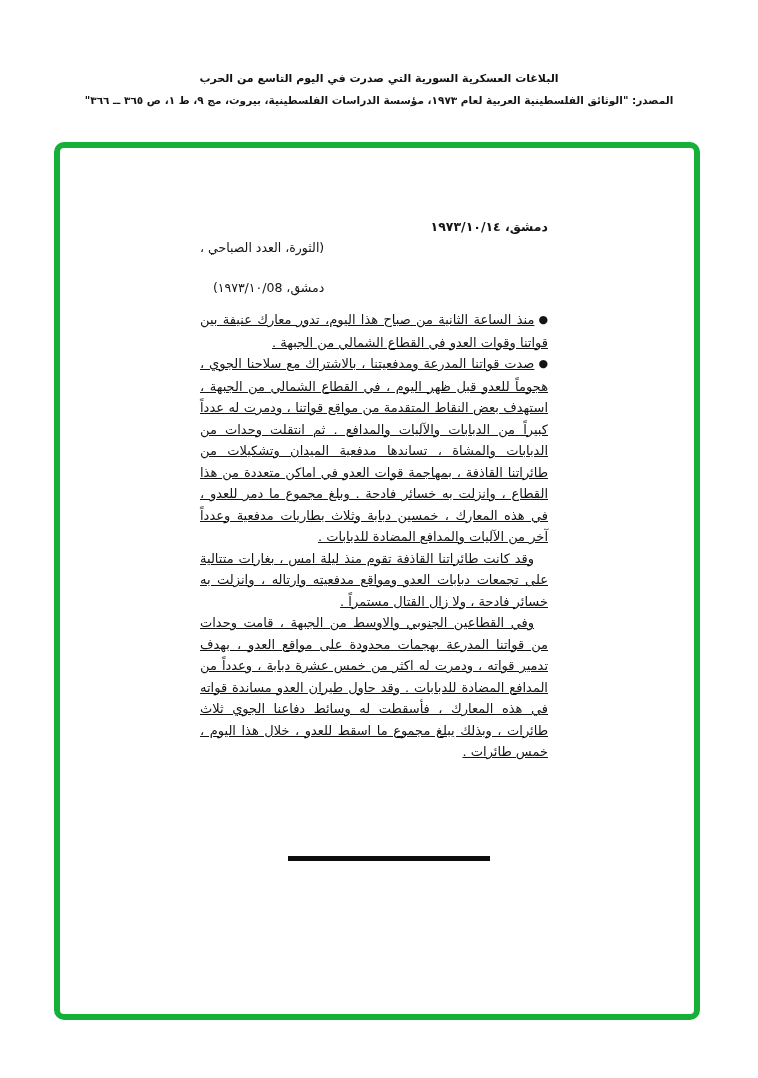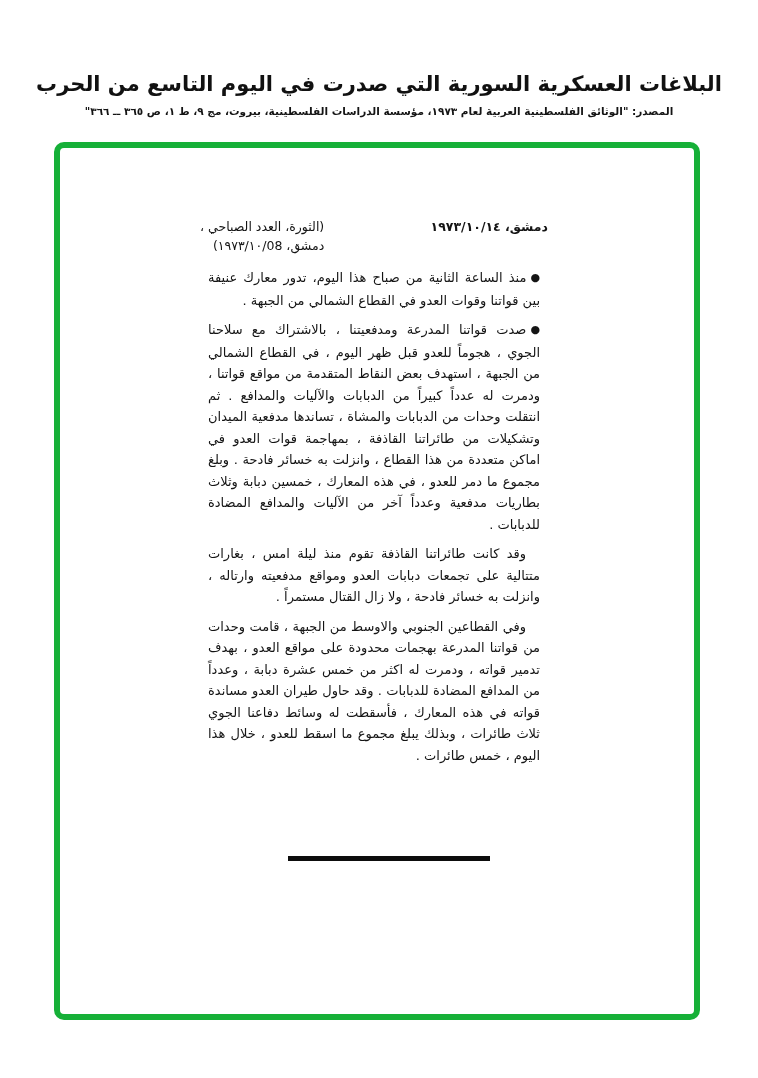--- a/index.html
+++ b/index.html
@@ -20,21 +20,21 @@
   
   .top-header {
     position: absolute;
     top: 72px;
     left: 0;
     width: 100%;
     text-align: center;
     direction: rtl;
   }
   .main-title {
-    font-size: 21px;
+    font-size: 11px;
     font-weight: bold;
     letter-spacing: 0;
     color: #111111;
   }
   .source-line {
     margin-top: 9px;
     font-size: 10.5px;
     font-weight: bold;
     color: #141414;
   }
@@ -73,32 +73,33 @@
     margin-top: 15px;
     display: flex;
     justify-content: space-between;
     align-items: flex-start;
     font-size: 12.5px;
     line-height: 19px;
     color: #141414;
   }
   .date-right { white-space: nowrap; font-weight: bold; }
   .date-left  { text-align: right; }
-  .date-left .d-line { display: block; }
+  .date-left .d-line { display: block; margin-top: 21px; }
 
   .paragraphs {
     margin-top: 12px;
     font-size: 13px;
     line-height: 21.5px;
     text-align: justify;
     color: #141414;
   }
   .paragraphs p {
-    margin: 8px;
+    margin: 0;
     padding: 0;
+    text-decoration: underline;
   }
   .paragraphs p.indent { text-indent: 14px; }
   .bullet {
     font-size: 11px;
     display: inline-block;
     margin-left: 4px;
     transform: translateY(-1px);
   }
 
   

